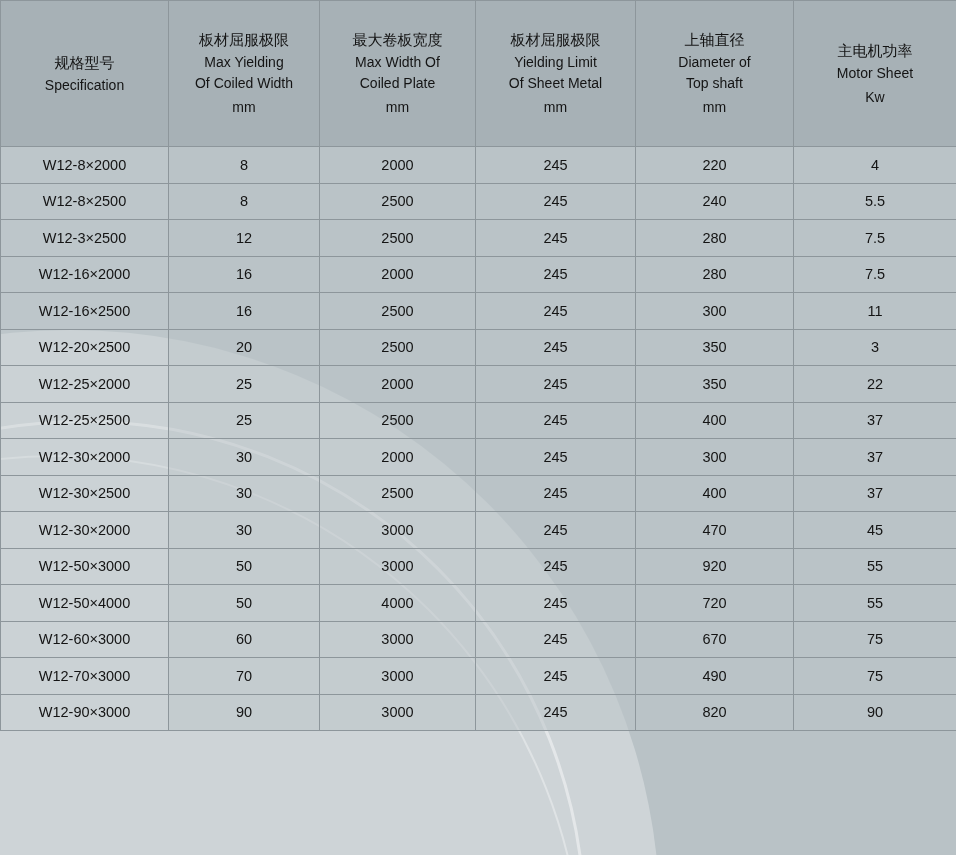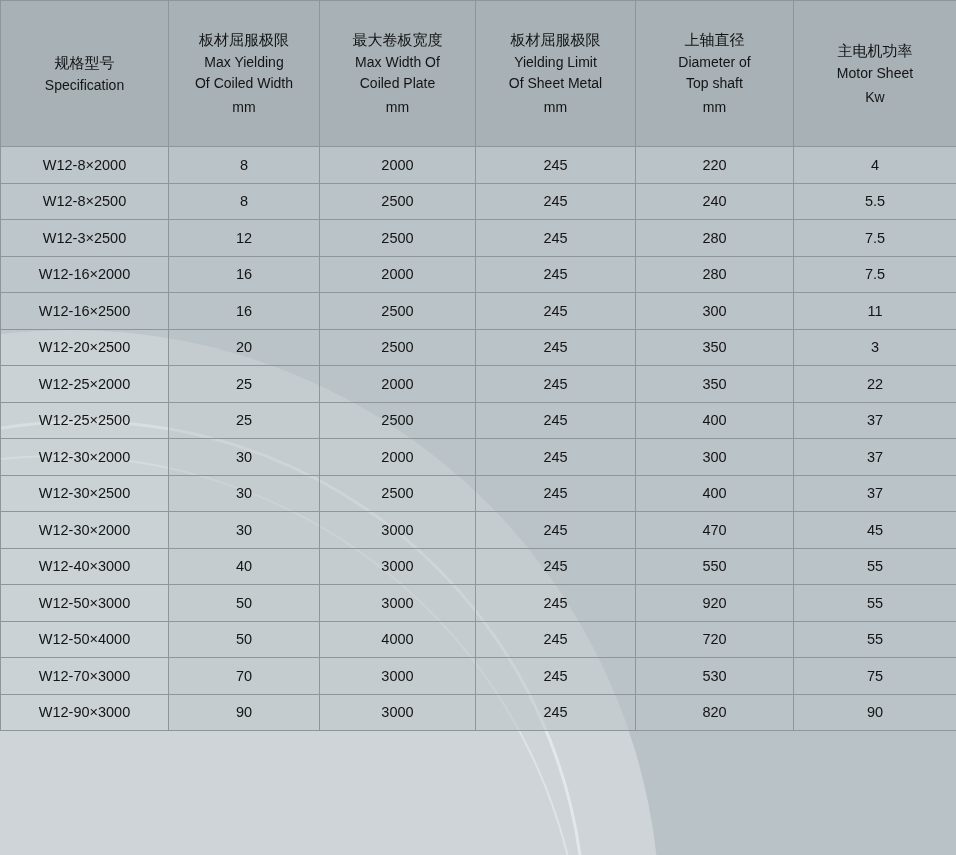--- a/index.html
+++ b/index.html
@@ -243,49 +243,49 @@
         </tr>
         <tr>
           <td class="spec-cell">W12-30×2000</td>
           <td>30</td>
           <td>3000</td>
           <td>245</td>
           <td>470</td>
           <td>45</td>
         </tr>
         <tr>
-          <td class="spec-cell">W12-40×3000</td>
-          <td>40</td>
-          <td>3000</td>
-          <td>245</td>
-          <td>550</td>
-          <td>55</td>
-        </tr>
-        <tr>
           <td class="spec-cell">W12-50×3000</td>
           <td>50</td>
           <td>3000</td>
           <td>245</td>
           <td>920</td>
           <td>55</td>
         </tr>
         <tr>
           <td class="spec-cell">W12-50×4000</td>
           <td>50</td>
           <td>4000</td>
           <td>245</td>
           <td>720</td>
           <td>55</td>
         </tr>
         <tr>
+          <td class="spec-cell">W12-60×3000</td>
+          <td>60</td>
+          <td>3000</td>
+          <td>245</td>
+          <td>670</td>
+          <td>75</td>
+        </tr>
+        <tr>
           <td class="spec-cell">W12-70×3000</td>
           <td>70</td>
           <td>3000</td>
           <td>245</td>
-          <td>530</td>
+          <td>490</td>
           <td>75</td>
         </tr>
         <tr>
           <td class="spec-cell">W12-90×3000</td>
           <td>90</td>
           <td>3000</td>
           <td>245</td>
           <td>820</td>
           <td>90</td>
         </tr>

